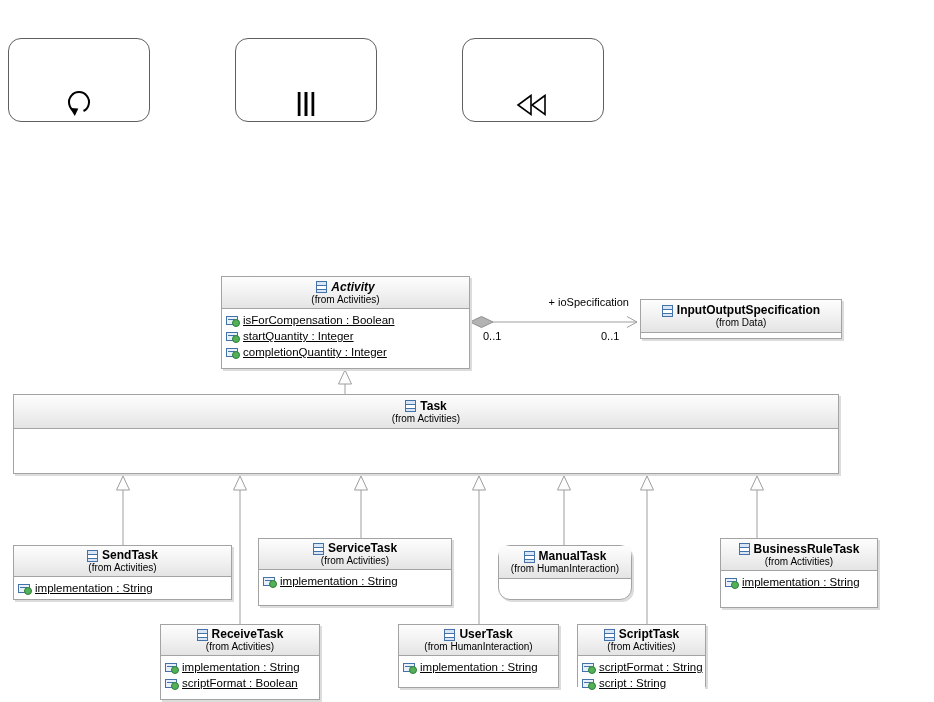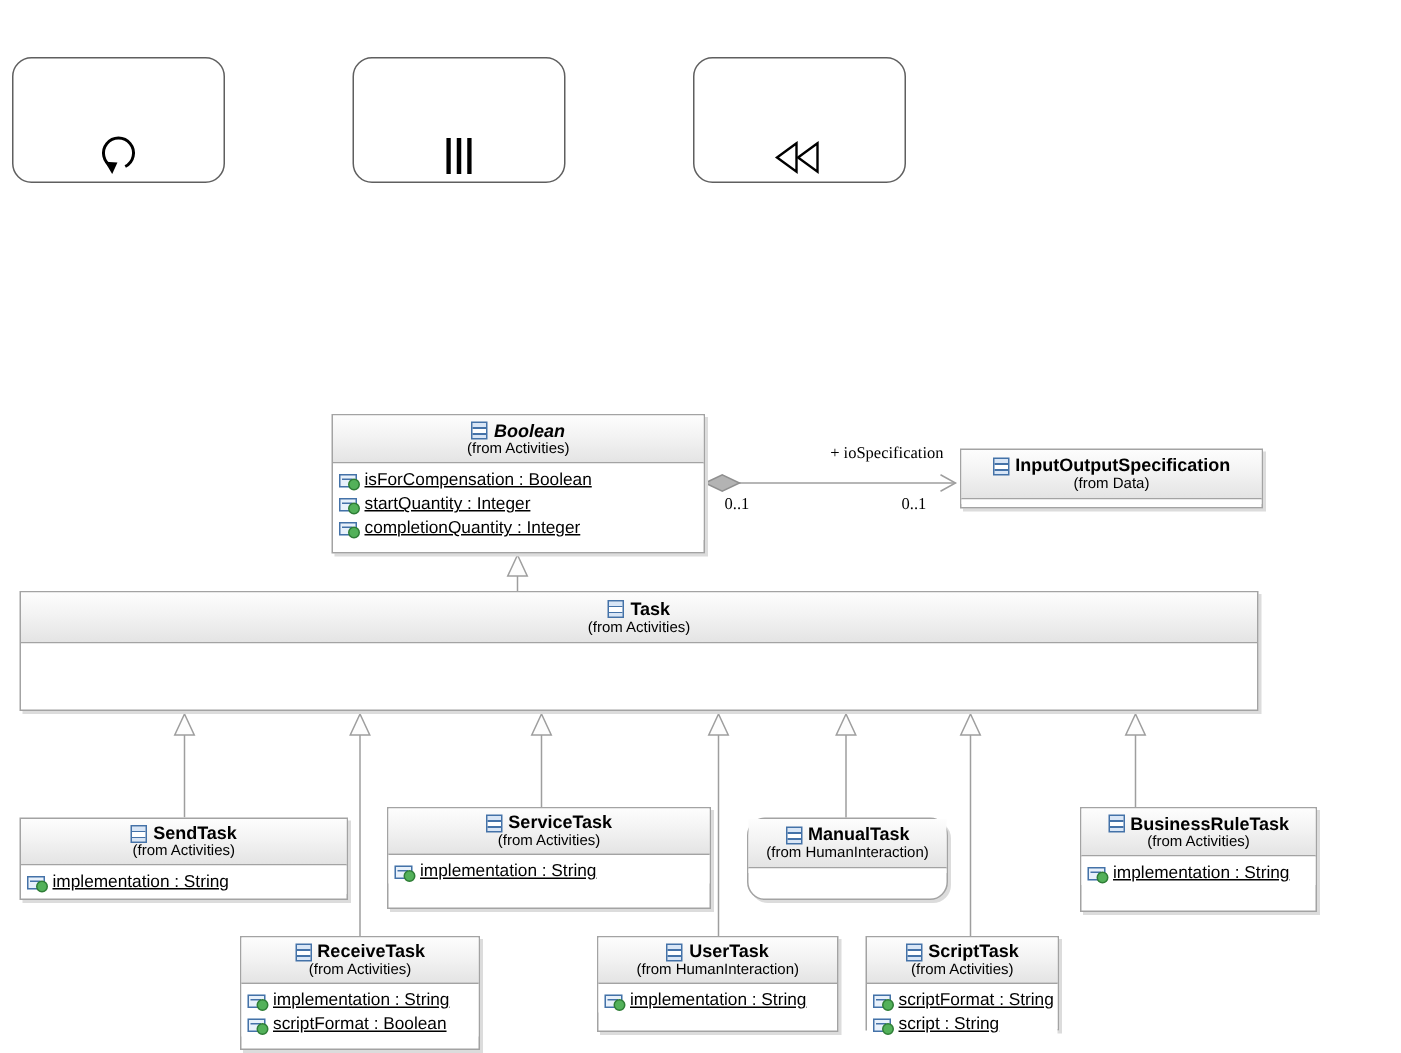--- a/index.html
+++ b/index.html
@@ -52,21 +52,21 @@
     border-top:1px solid #4472a8;
   }
   .attr-icon::after {
     content:""; position:absolute; right:-3px; bottom:-3px; width:6px; height:6px;
     background:#53b15a; border:1px solid #2e7d36; border-radius:50%;
   }
 
   
   #connectors { position:absolute; left:0; top:0; pointer-events:none; }
 
-  .edge-label { position:absolute; font-size:11px; white-space:nowrap;font-family:Liberation Serif, serif; }
+  .edge-label { position:absolute; font-size:11px; white-space:nowrap; }
 </style>
 </head>
 <body>
 
 <div id="canvas">
 
   <div class="marker-box" style="left:8px;top:38px;">
     <span class="marker-ico">
       <svg width="30" height="30" viewBox="0 0 30 30">
         <path d="M 10.5,24 A 10,10 0 1 1 19.5,24" fill="none" stroke="#000" stroke-width="2"></path>
@@ -136,21 +136,21 @@
   </svg>
 
   <div class="edge-label" style="left:527px;top:296px;width:102px;text-align:right;">+ ioSpecification</div>
   <div class="edge-label" style="left:483px;top:330px;">0..1</div>
   <div class="edge-label" style="left:601px;top:330px;">0..1</div>
 
   <div class="uml-class" style="left:221px;top:276px;width:249px;height:93px;">
     <div class="uml-header" style="height:32px;">
       <div class="uml-title-row">
         <span class="class-icon"></span>
-        <span class="uml-title abstract">Boolean</span>
+        <span class="uml-title abstract">Activity</span>
       </div>
       <div class="uml-from">(from Activities)</div>
     </div>
     <div class="uml-body">
       <div class="uml-attr">
           <span class="attr-icon"></span>
           <span>isForCompensation : Boolean</span>
         </div>
       <div class="uml-attr">
           <span class="attr-icon"></span>
@@ -194,21 +194,21 @@
       <div class="uml-from">(from Activities)</div>
     </div>
     <div class="uml-body">
       <div class="uml-attr">
           <span class="attr-icon"></span>
           <span>implementation : String</span>
         </div>
     </div>
   </div>
 
-  <div class="uml-class" style="left:258px;top:538px;width:216px;height:68px;">
+  <div class="uml-class" style="left:258px;top:538px;width:194px;height:68px;">
     <div class="uml-header">
       <div class="uml-title-row">
         <span class="class-icon"></span>
         <span class="uml-title">ServiceTask</span>
       </div>
       <div class="uml-from">(from Activities)</div>
     </div>
     <div class="uml-body">
       <div class="uml-attr">
           <span class="attr-icon"></span>

